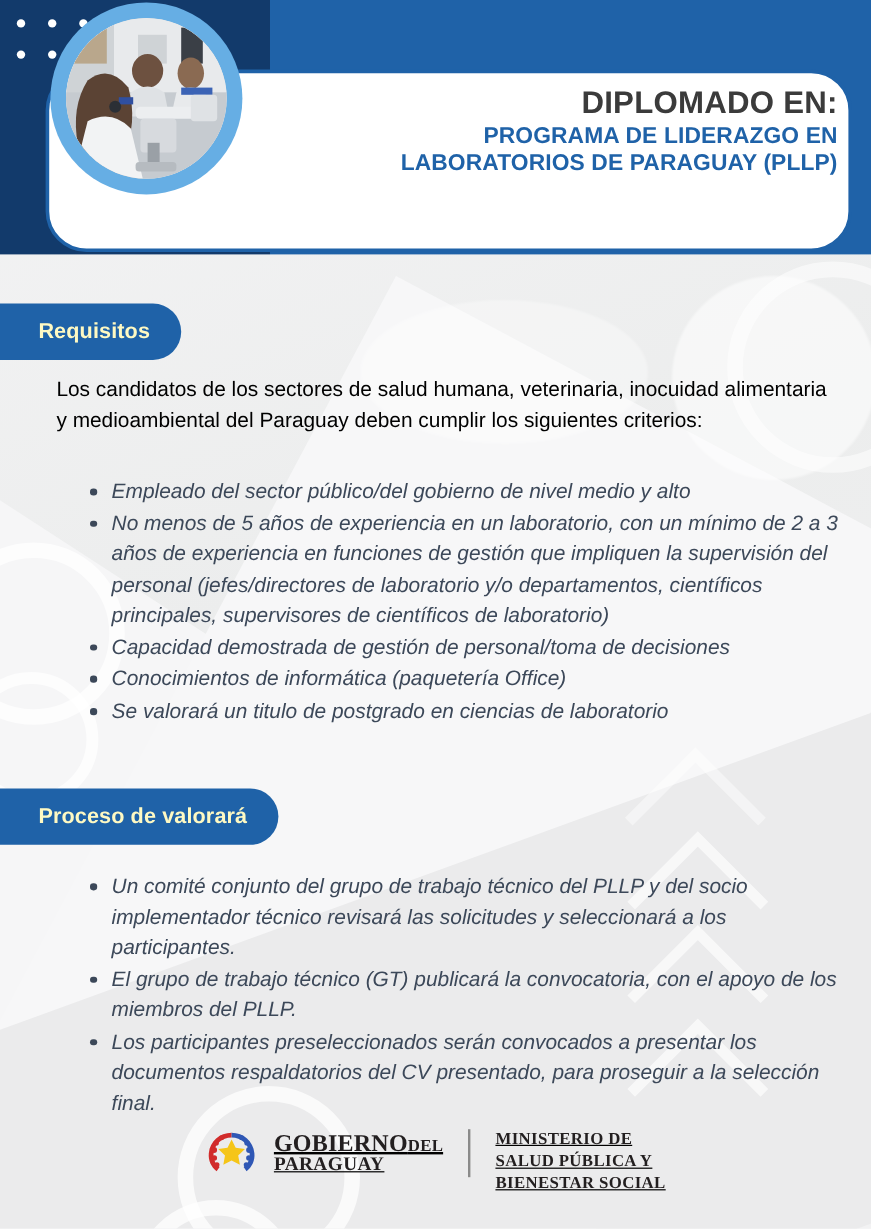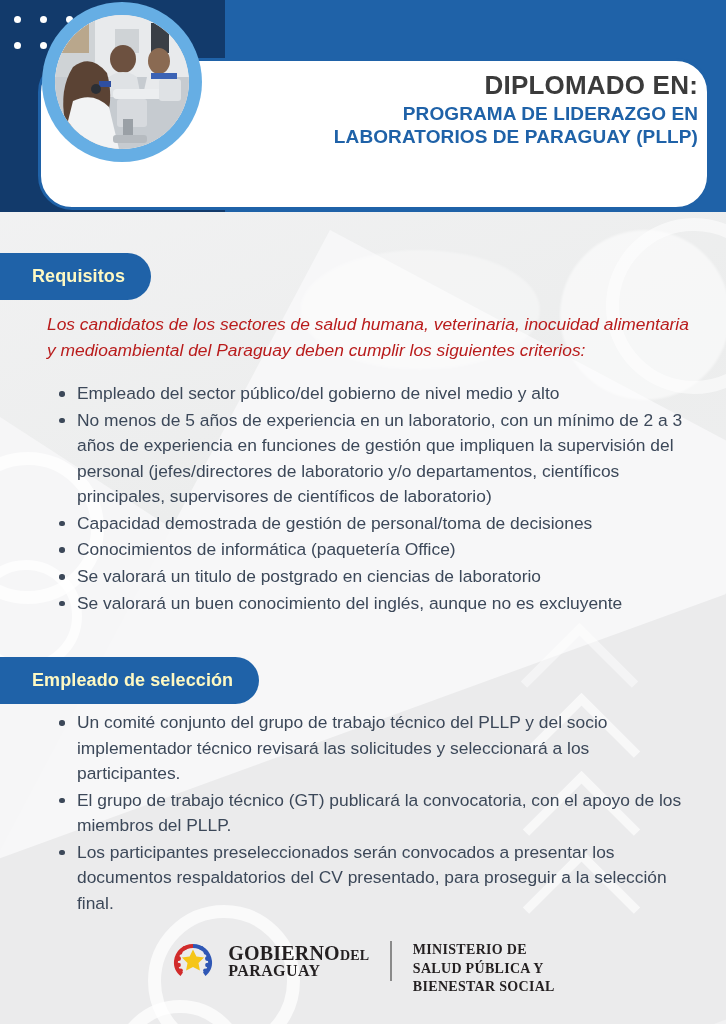--- a/index.html
+++ b/index.html
@@ -196,27 +196,27 @@
     position: absolute;
     z-index: 3;
     color: #3c4859;
   }
   .intro {
     left: 47px;
     top: 312px;
     width: 648px;
     font-size: 17.4px;
     line-height: 1.47;
-    color: #b91c1c;
-    font-style: italic;
+    color: #000000;
   }
   ul.bullets {
     list-style: none;
-    margin: 0;
+    margin: 16px;
     padding: 0;
+    font-style: italic;
   }
   ul.bullets li {
     position: relative;
     padding-left: 30px;
     font-size: 17.4px;
     line-height: 1.47;
     color: #3c4859;
     margin-bottom: 1px;
   }
   ul.bullets li::before {
@@ -245,20 +245,21 @@
     position: absolute;
     left: 0;
     top: 930px;
     width: 726px;
     height: 62px;
     display: flex;
     align-items: center;
     justify-content: center;
     gap: 13px;
     z-index: 5;
+    text-decoration: underline;
   }
   .emblem {
     width: 44px;
     height: 40px;
     flex: none;
   }
   .gov-text {
     line-height: 1;
     font-family: "Liberation Serif", serif;
     color: #231f20;
@@ -381,25 +382,24 @@
   </div>
 
   <div class="content intro">Los candidatos de los sectores de salud humana, veterinaria, inocuidad alimentaria y medioambiental del Paraguay deben cumplir los siguientes criterios:</div>
 
   <ul class="content bullets" id="requisitos-list">
     <li>Empleado del sector público/del gobierno de nivel medio y alto</li>
     <li>No menos de 5 años de experiencia en un laboratorio, con un mínimo de 2 a 3 años de experiencia en funciones de gestión que impliquen la supervisión del personal (jefes/directores de laboratorio y/o departamentos, científicos principales, supervisores de científicos de laboratorio)</li>
     <li>Capacidad demostrada de gestión de personal/toma de decisiones</li>
     <li>Conocimientos de informática (paquetería Office)</li>
     <li>Se valorará un titulo de postgrado en ciencias de laboratorio</li>
-    <li>Se valorará un buen conocimiento del inglés, aunque no es excluyente</li>
   </ul>
 
   <div class="pill" id="pill-proceso">
-    <span class="pill-label">Empleado de selección</span>
+    <span class="pill-label">Proceso de valorará</span>
   </div>
 
   <ul class="content bullets" id="proceso-list">
     <li>Un comité conjunto del grupo de trabajo técnico del PLLP y del socio implementador técnico revisará las solicitudes y seleccionará a los participantes.</li>
     <li>El grupo de trabajo técnico (GT) publicará la convocatoria, con el apoyo de los miembros del PLLP.</li>
     <li>Los participantes preseleccionados serán convocados a presentar los documentos respaldatorios del CV presentado, para proseguir a la selección final.</li>
   </ul>
 
   <div class="footer">
     <svg class="emblem" viewBox="0 0 44 40">

